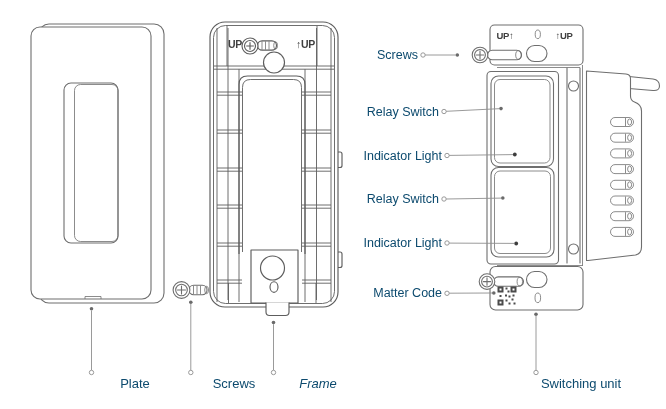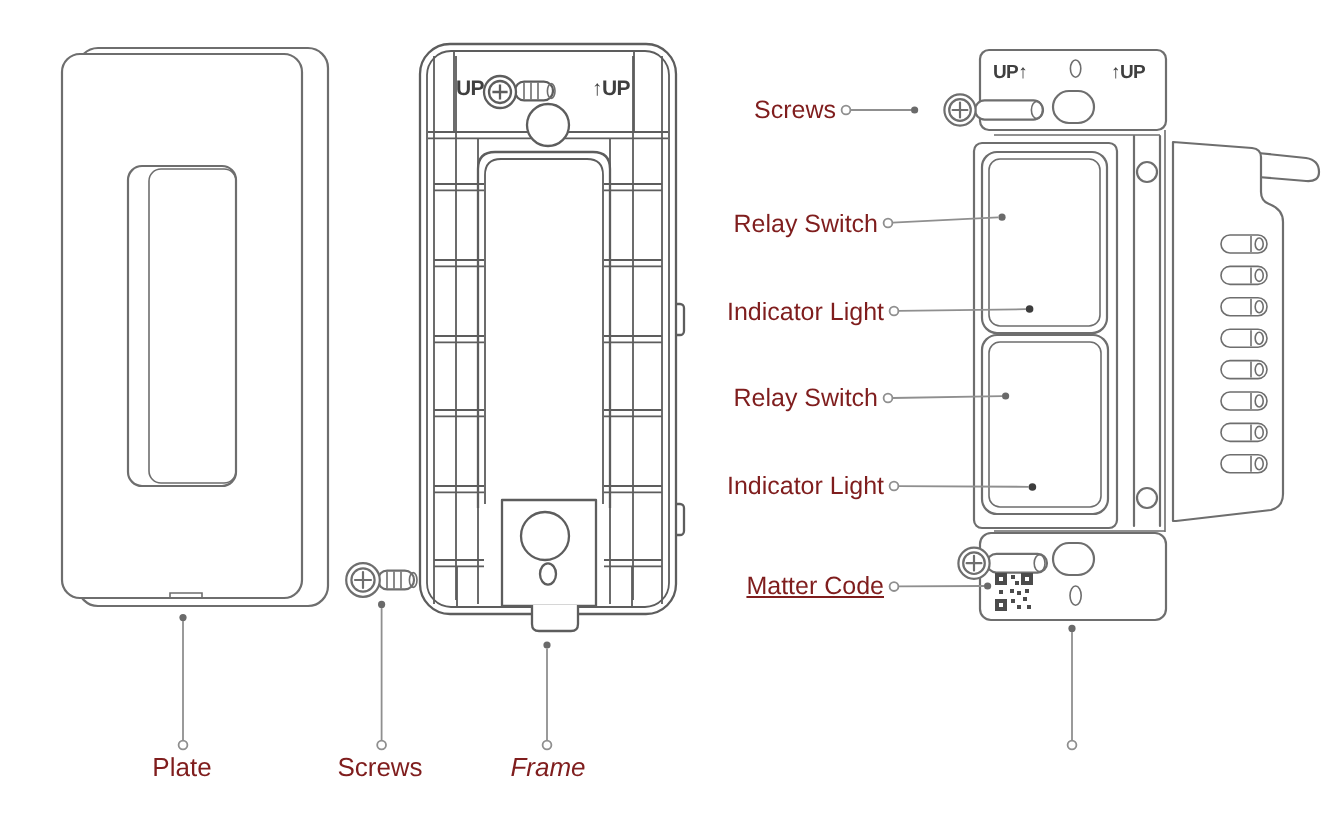--- a/index.html
+++ b/index.html
@@ -2,25 +2,25 @@
 <html><head>
 <meta charset="utf-8">
 <style>
   html,body{margin:0;padding:0;background:#ffffff;}
   .stage{
     position:relative;width:666px;height:409px;background:#ffffff;overflow:hidden;
     font-family:"Liberation Sans", sans-serif;
   }
   .stage svg{position:absolute;left:0;top:0;}
   .lbl{
-    position:absolute;color:#7f1d1d;font-size:12.5px;line-height:14px;
+    position:absolute;color:#0c4a6e;font-size:12.5px;line-height:14px;
     white-space:nowrap;user-select:none;
   }
   .side-lbl{text-align:right;}
-  .bottom-lbl{top:377px;transform:translateX(-50%);font-size:13px;text-align:center;}
+  .bottom-lbl{top:377px;transform:translateX(-50%);font-size:13px;text-align:center;margin-left:44px;}
   
   .ln{fill:none;stroke:#6e6e6e;stroke-width:1.1;stroke-linejoin:round;stroke-linecap:round;}
   .lnw{fill:#ffffff;stroke:#6e6e6e;stroke-width:1.1;stroke-linejoin:round;stroke-linecap:round;}
   .fr{fill:none;stroke:#5d5d5d;stroke-width:1.15;stroke-linejoin:round;}
   .frw{fill:#ffffff;stroke:#5d5d5d;stroke-width:1.15;stroke-linejoin:round;}
   .lat{fill:none;stroke:#5d5d5d;stroke-width:0.9;}
   .thin{fill:none;stroke:#6e6e6e;stroke-width:0.8;}
   .leader{fill:none;stroke:#8f8f8f;stroke-width:0.9;}
   .lcirc{fill:#ffffff;stroke:#8f8f8f;stroke-width:0.9;}
   .ldot{fill:#6a6a6a;stroke:none;}
@@ -227,19 +227,20 @@
           <circle class="lcirc" cx="536" cy="372.5" r="2.2"></circle>
     </g>
   </g>
 </svg>
 
   <div class="lbl side-lbl" style="right:248px;top:48px;">Screws</div>
   <div class="lbl side-lbl" style="right:227px;top:105px;">Relay Switch</div>
   <div class="lbl side-lbl" style="right:224px;top:149px;">Indicator Light</div>
   <div class="lbl side-lbl" style="right:227px;top:192px;">Relay Switch</div>
   <div class="lbl side-lbl" style="right:224px;top:236px;">Indicator Light</div>
-  <div class="lbl side-lbl" style="right:224px;top:286px;text-decoration:underline;">Matter Code</div>
+  <div class="lbl side-lbl" style="right:224px;top:286px;">Matter Code</div>
 
   <div class="lbl bottom-lbl" style="left:91px;">Plate</div>
   <div class="lbl bottom-lbl" style="left:190px;">Screws</div>
   <div class="lbl bottom-lbl" style="left:274px;font-style:italic;">Frame</div>
+  <div class="lbl bottom-lbl" style="left:537px;">Switching unit</div>
 
 </div>
 
 </body></html>

